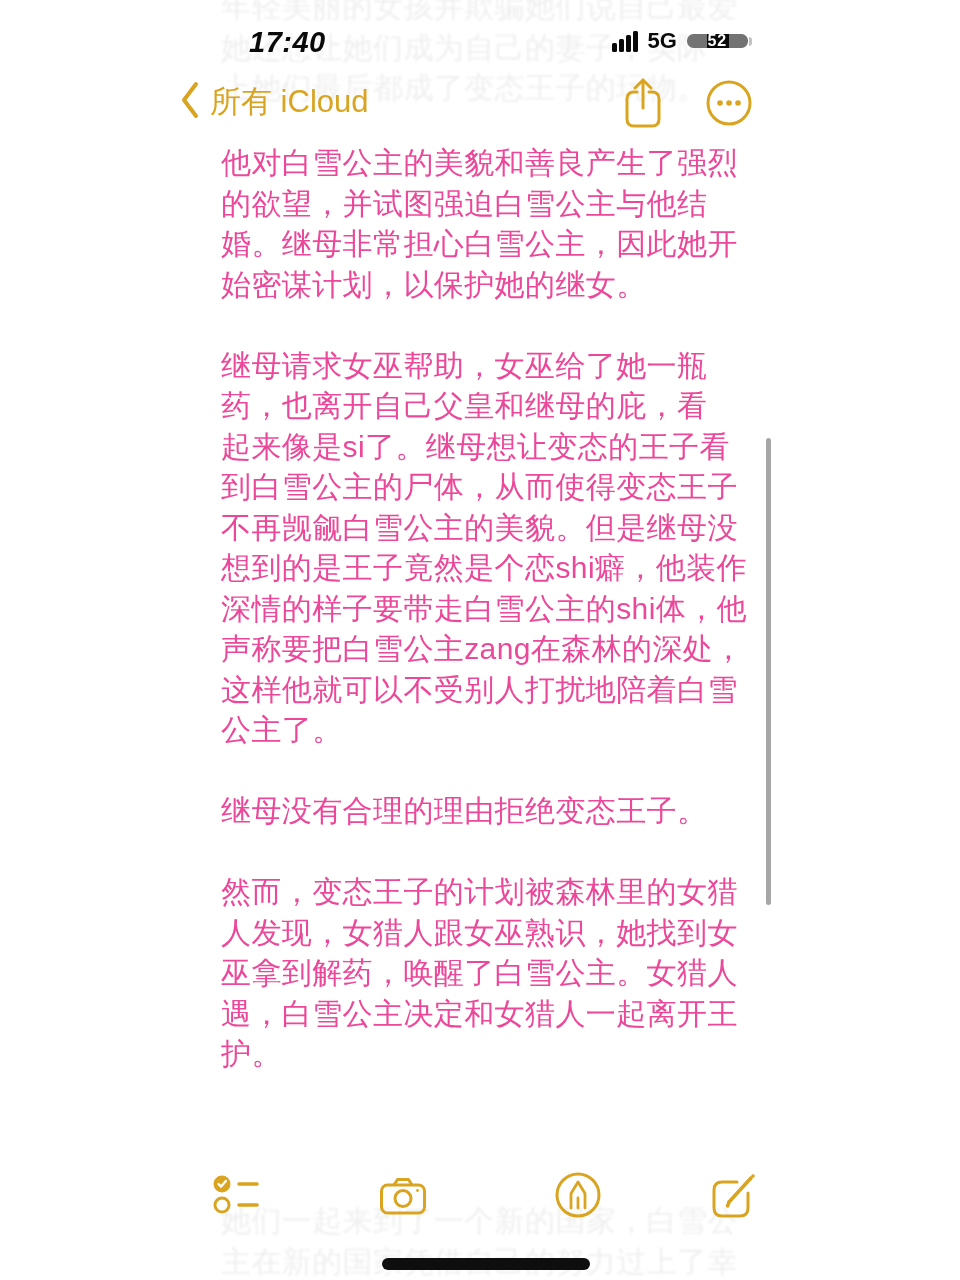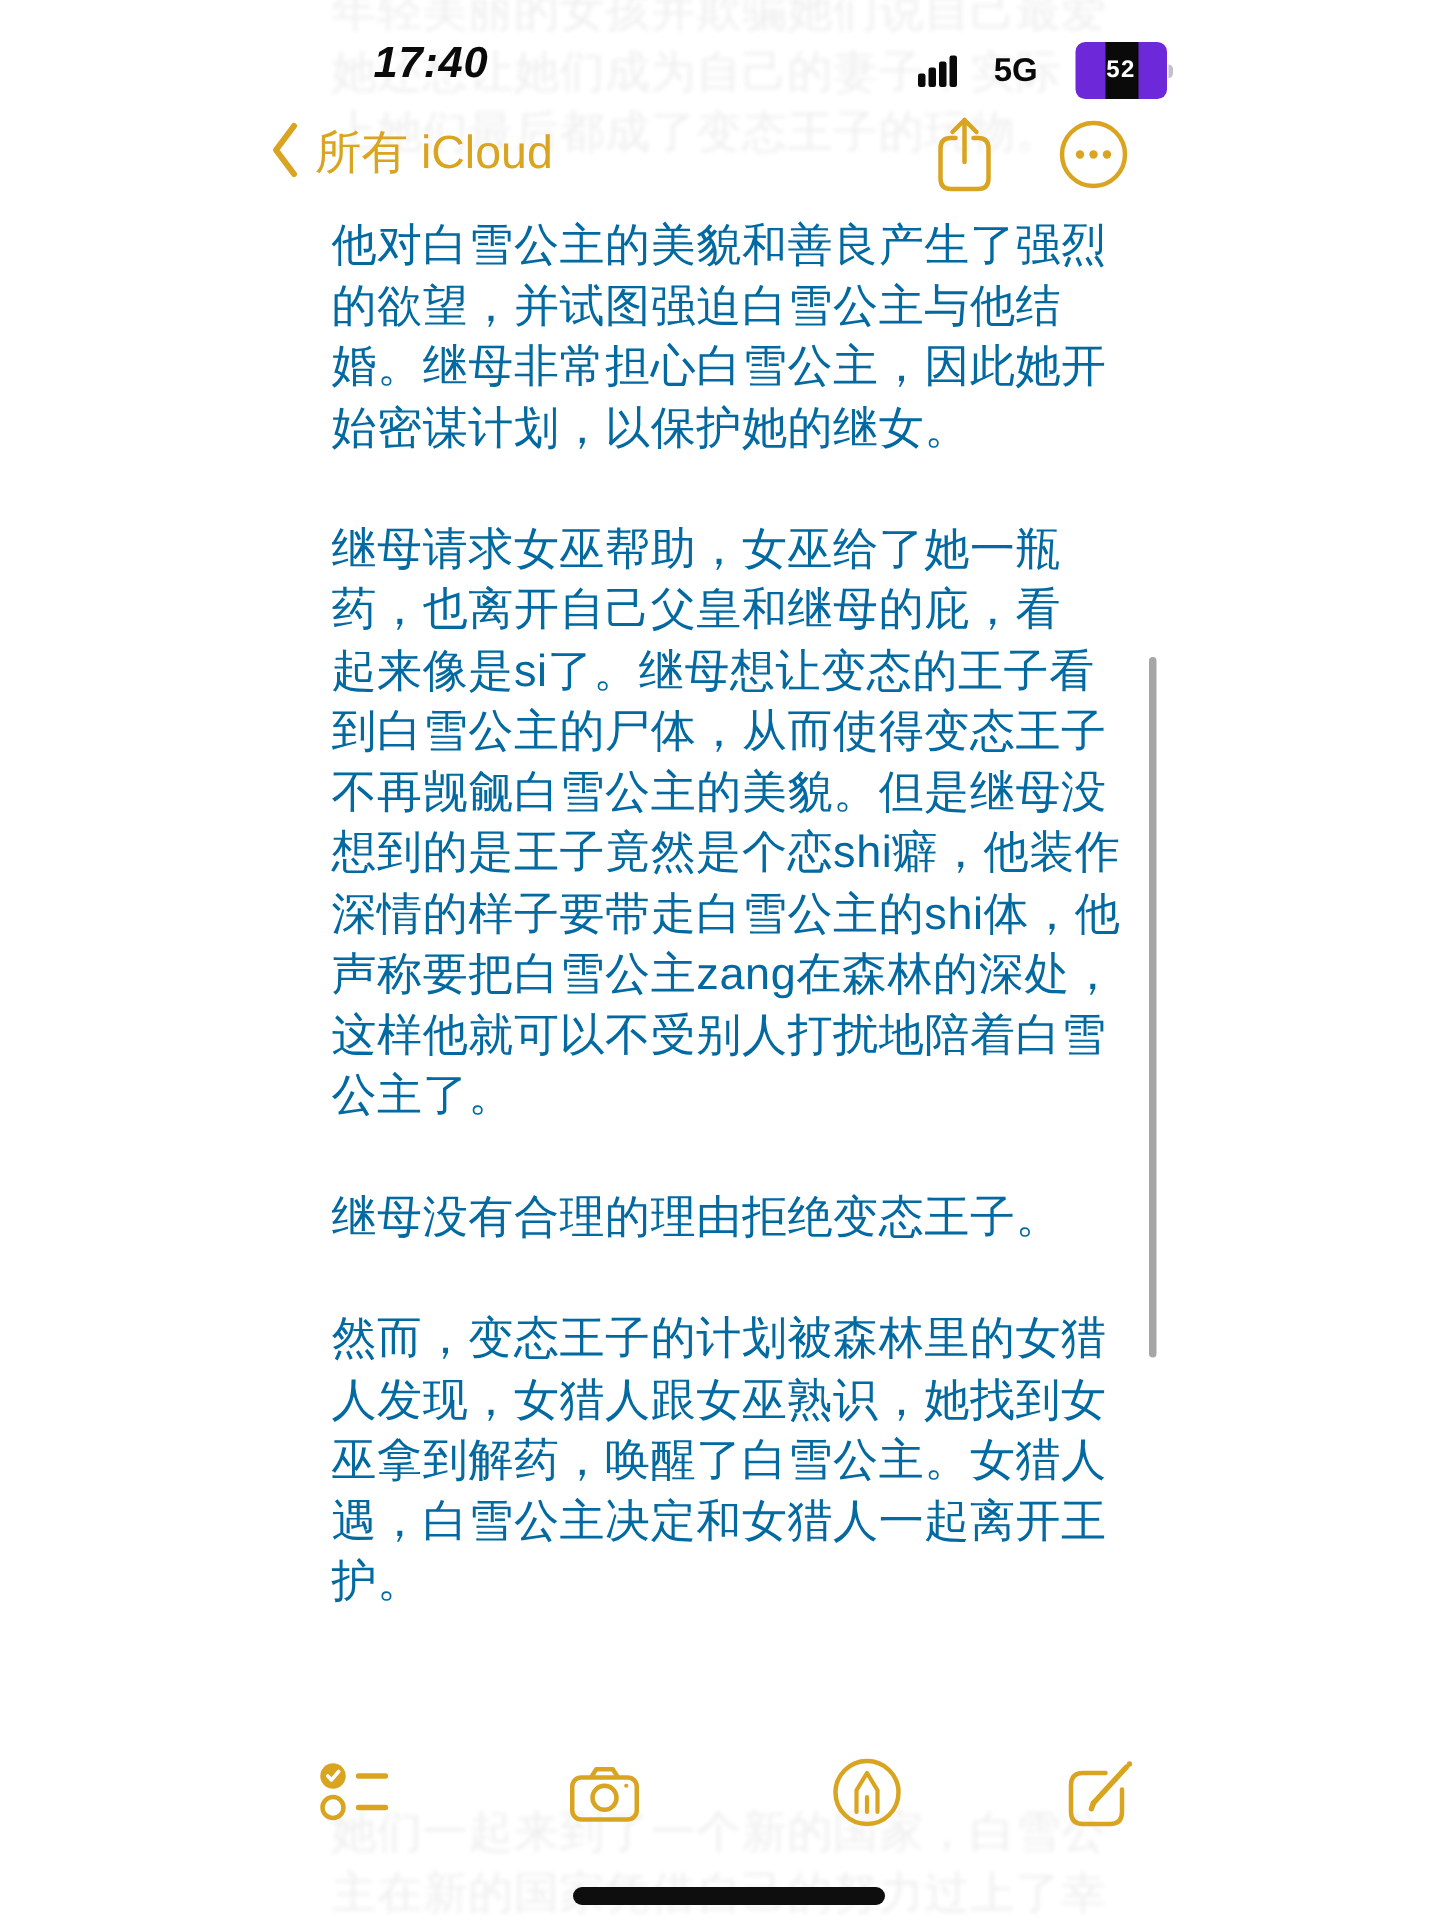--- a/index.html
+++ b/index.html
@@ -10,39 +10,39 @@
   }
   
   .faded{position:absolute;left:221px;width:540px;color:#3a3a3a;
     font-size:30px;letter-spacing:.4px;opacity:.08;filter:blur(1.3px);}
   .faded .line{height:40.5px;white-space:nowrap;overflow:hidden;}
   .faded-top{top:-13px;}
   .faded-bottom{top:1201px;}
   
   .status-bar{position:absolute;top:26px;left:0;width:960px;height:34px;color:#0a0a0a;}
   .time{position:absolute;left:249px;top:0;font-size:29px;font-weight:700;letter-spacing:.5px;font-style:italic;}
-  .sb-right{position:absolute;left:612px;top:2px;display:flex;align-items:center;gap:25px;}
+  .sb-right{position:absolute;left:612px;top:2px;display:flex;align-items:center;gap:10px;}
   .signal{display:flex;align-items:flex-end;gap:2.5px;height:22px;}
   .signal i{display:block;width:4.5px;background:#0a0a0a;border-radius:1.5px;}
   .net{font-size:22px;font-weight:600;}
-  .battery{position:relative;width:41px;height:38px;border-radius:6.5px;overflow:hidden;
-    display:flex;background:#6d28d9;padding-left:20px;}
+  .battery{position:relative;width:41px;height:14px;border-radius:6.5px;overflow:hidden;
+    display:flex;background:#737373;padding-left:20px;}
   .battery .fill{width:55%;background:#0a0a0a;}
   .battery .pct{position:absolute;inset:0;display:flex;align-items:center;justify-content:center;
     color:#ffffff;font-size:16px;font-weight:700;letter-spacing:1px;}
   .battery-nub{width:3px;height:9px;background:#c2c2c2;border-radius:0 3px 3px 0;margin-left:1px;}
   
   .nav-bar{position:absolute;top:80px;left:0;width:960px;height:50px;color:#D9A420;}
   .back-btn{position:absolute;left:180px;top:0;display:flex;align-items:flex-start;gap:10px;cursor:default;}
   .back-label{font-size:31px;line-height:44px;}
   .nav-icon{position:absolute;top:0;}
   .share-btn{left:621px;top:-4px;}
   .more-btn{left:705px;top:-1px;}
   
-  .note-body{position:absolute;top:143px;left:221px;width:528px;color:#0369a1;
+  .note-body{position:absolute;top:143px;left:221px;width:528px;color:#ec4899;
     font-size:30px;letter-spacing:.4px;}
   .para{margin:0 0 40.5px 0;}
   .para .line{height:40.5px;white-space:nowrap;}
   
   .scrollbar{position:absolute;left:766px;top:438px;width:5px;height:467px;
     background:#a6a6a6;border-radius:3px;}
   
   .toolbar{position:absolute;left:0;top:1168px;width:960px;height:56px;color:#D9A420;}
   .tb{position:absolute;top:0;}
   .tb-checklist{left:212px;top:6px;}

